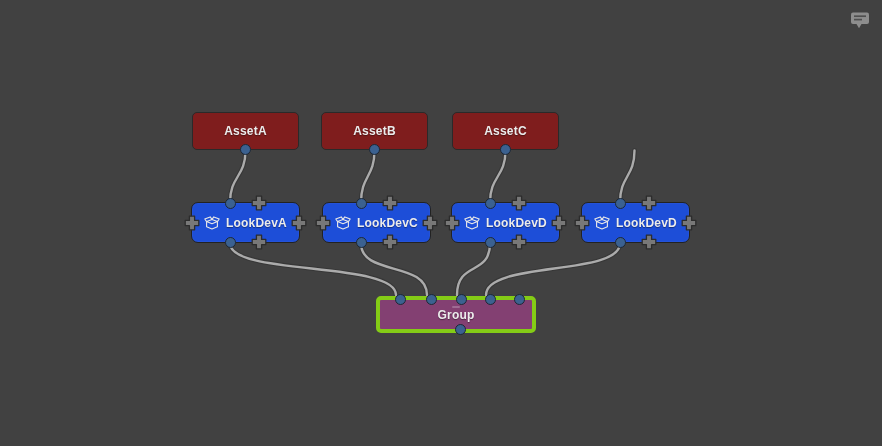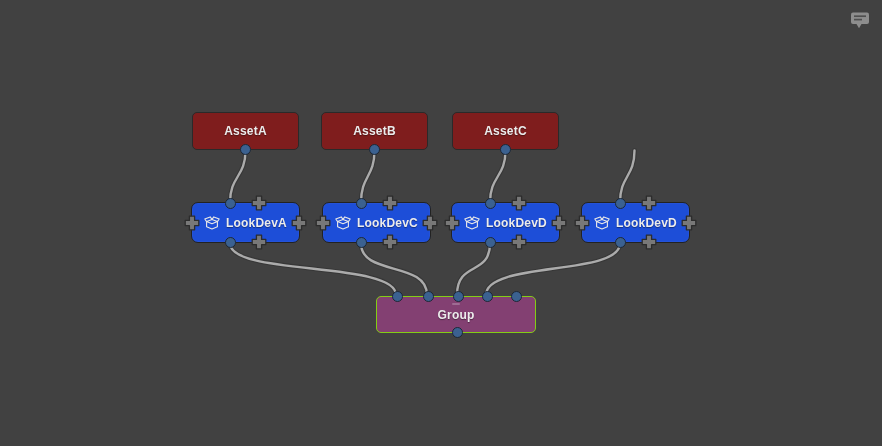--- a/index.html
+++ b/index.html
@@ -24,21 +24,21 @@
     width:107px;height:38px;top:112px;
     background:#7f1d1d;border:1px solid #2a2a2a;border-radius:5px;
   }
   .lookdev{
     width:109px;height:41px;top:202px;gap:6px;
     background:#1d4ed8;border:1px solid #222;border-radius:7px;
     box-shadow:inset 0 0 0 1px rgba(255,255,255,.03);
   }
   .group{
     left:376px;top:296px;width:160px;height:37px;
-    background:#834072;border:1px solid #84cc16;border-radius:5px;
+    background:#834072;border:4px solid #84cc16;border-radius:5px;
   }
   .group .dash{
     position:absolute;top:6px;left:50%;margin-left:-4px;
     width:8px;height:2px;background:#9f6b93;border-radius:1px;
   }
 
   .port{
     position:absolute;width:11px;height:11px;box-sizing:border-box;
     border-radius:50%;background:#3b6190;border:1.5px solid #1d2836;
   }

